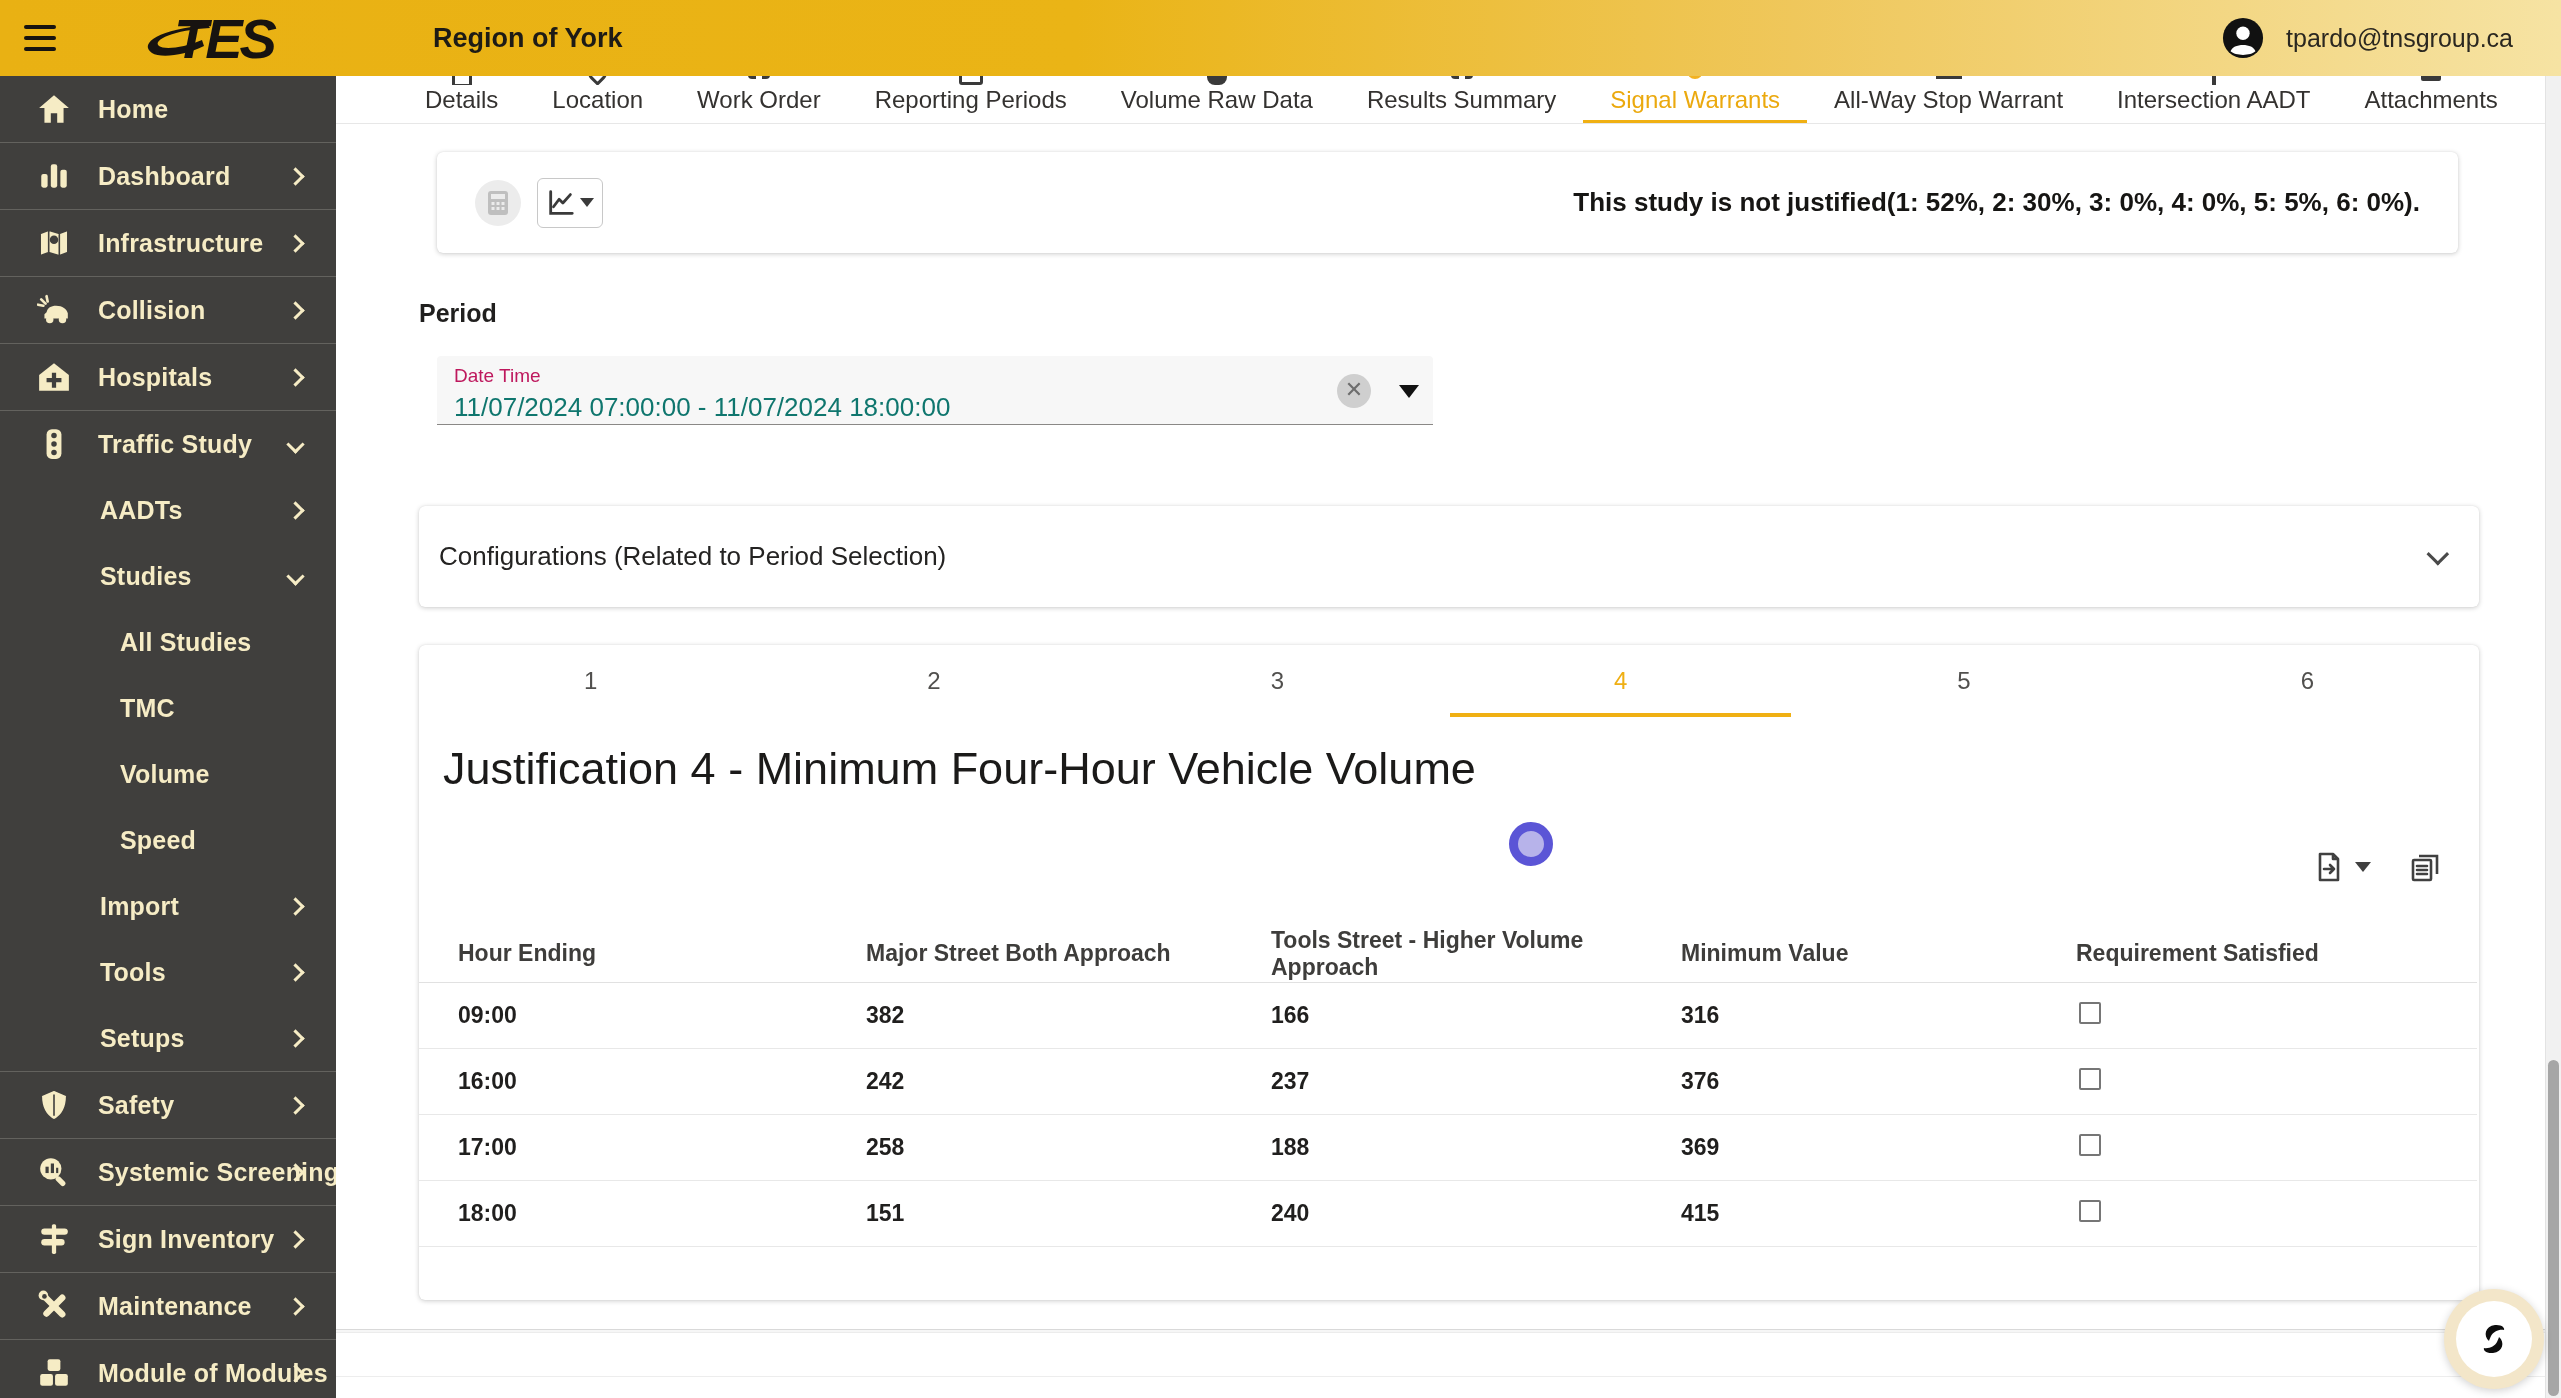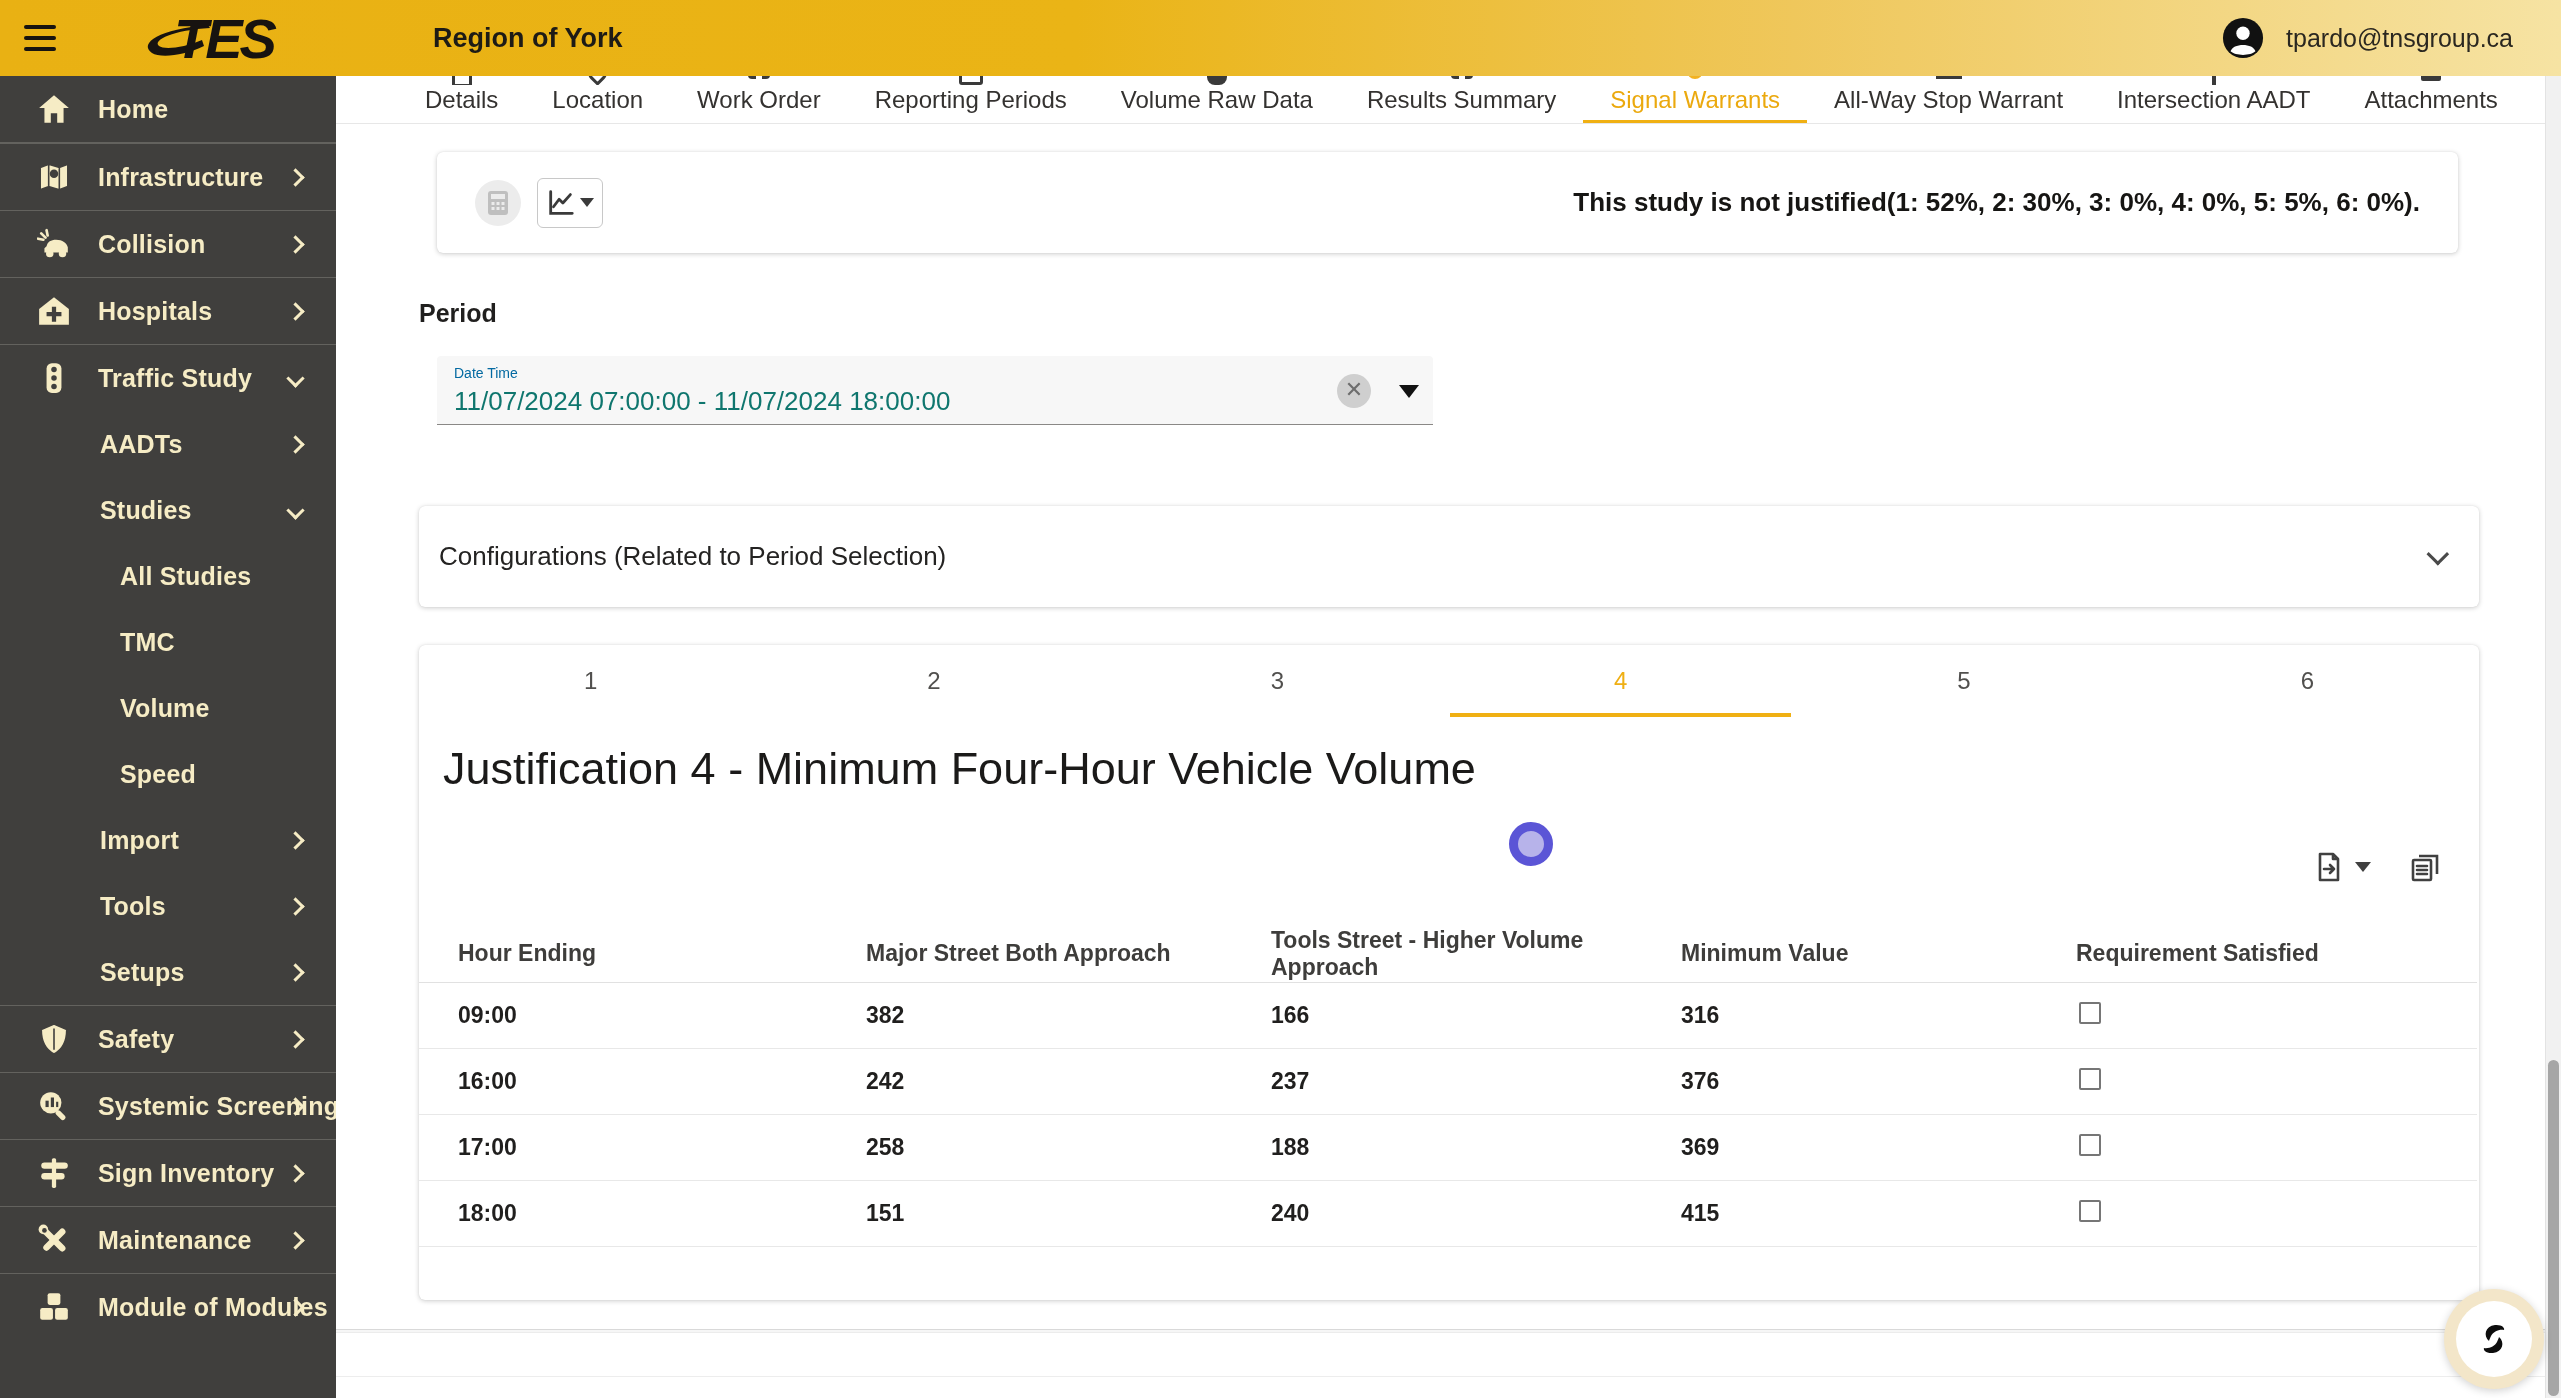--- a/index.html
+++ b/index.html
@@ -72,21 +72,21 @@
     display:flex; align-items:center; justify-content:center; gap:4px; background:#fff; cursor:pointer; }
   .chart-btn svg { width:30px; height:30px; stroke:#3a3a3a; fill:none; stroke-width:3; }
   .chart-btn .mini-caret { width:0; height:0; border-left:7px solid transparent; border-right:7px solid transparent;
     border-top:9px solid #3a3a3a; }
   .status-text { margin-left:auto; font-size:26px; font-weight:700; color:#161513; }
 
   .period-heading { position:absolute; left:83px; top:223px; font-size:25px; font-weight:700; color:#201f1e; }
 
   .dt-field { position:absolute; left:101px; top:280px; width:996px; height:69px; background:#F7F7F7;
     border-bottom:1px solid #8A8886; border-radius:4px 4px 0 0; padding:9px 0 0 17px; cursor:text; }
-  .dt-label { font-size:14px; color:#0369a1; }
+  .dt-label { font-size:19px; color:#be185d; }
   .dt-value { font-size:26px; color:#0f766e; margin-top:5px; }
   .dt-clear { position:absolute; right:62px; top:18px; width:34px; height:34px; border-radius:50%;
     background:#CFCFCF; display:flex; align-items:center; justify-content:center; cursor:pointer; }
   .dt-clear span { font-size:22px; color:#6d6d6d; line-height:1; margin-top:-2px; }
   .dt-caret { position:absolute; right:14px; top:29px; width:0; height:0; border-left:10px solid transparent;
     border-right:10px solid transparent; border-top:13px solid #121212; cursor:pointer; }
 
   .config-card { left:83px; top:430px; width:2060px; height:101px; display:flex; align-items:center; padding:0 36px 0 20px; cursor:pointer; }
   .config-title { font-size:26px; color:#242322; }
   .config-chev { margin-left:auto; width:16px; height:16px; border-right:3px solid #4a4a4a;
@@ -165,20 +165,31 @@
   <div class="sb-item l0">
     <span class="sb-icon">
       <svg viewBox="0 0 32 32">
           <path d="M16 3 L30 15 H25 V29 H19 V20 H13 V29 H7 V15 H2 Z"></path>
         </svg>
       </span>
     <span class="sb-label">Home</span>
   </div>
   <div class="sb-div"></div>
 
+  <div class="sb-item l0">
+    <span class="sb-icon">
+      <svg viewBox="0 0 32 32">
+          <rect x="4" y="14" width="6" height="13" rx="2"></rect>
+          <rect x="13" y="5" width="6" height="22" rx="2"></rect>
+          <rect x="22" y="10" width="6" height="17" rx="2"></rect>
+        </svg>
+      </span>
+    <span class="sb-label">Dashboard</span>
+    <span class="chev right"></span>
+  </div>
   <div class="sb-div"></div>
 
   <div class="sb-item l0">
     <span class="sb-icon">
       <svg viewBox="0 0 32 32">
           <path d="M3 7 L11 4 L21 7 L29 4 V25 L21 28 L11 25 L3 28 Z M11 4 V25 M21 7 V28" stroke="#403F3D" stroke-width="1.5"></path>
           <circle cx="16" cy="13" r="4" fill="#403F3D"></circle>
         </svg>
       </span>
     <span class="sb-label">Infrastructure</span>

